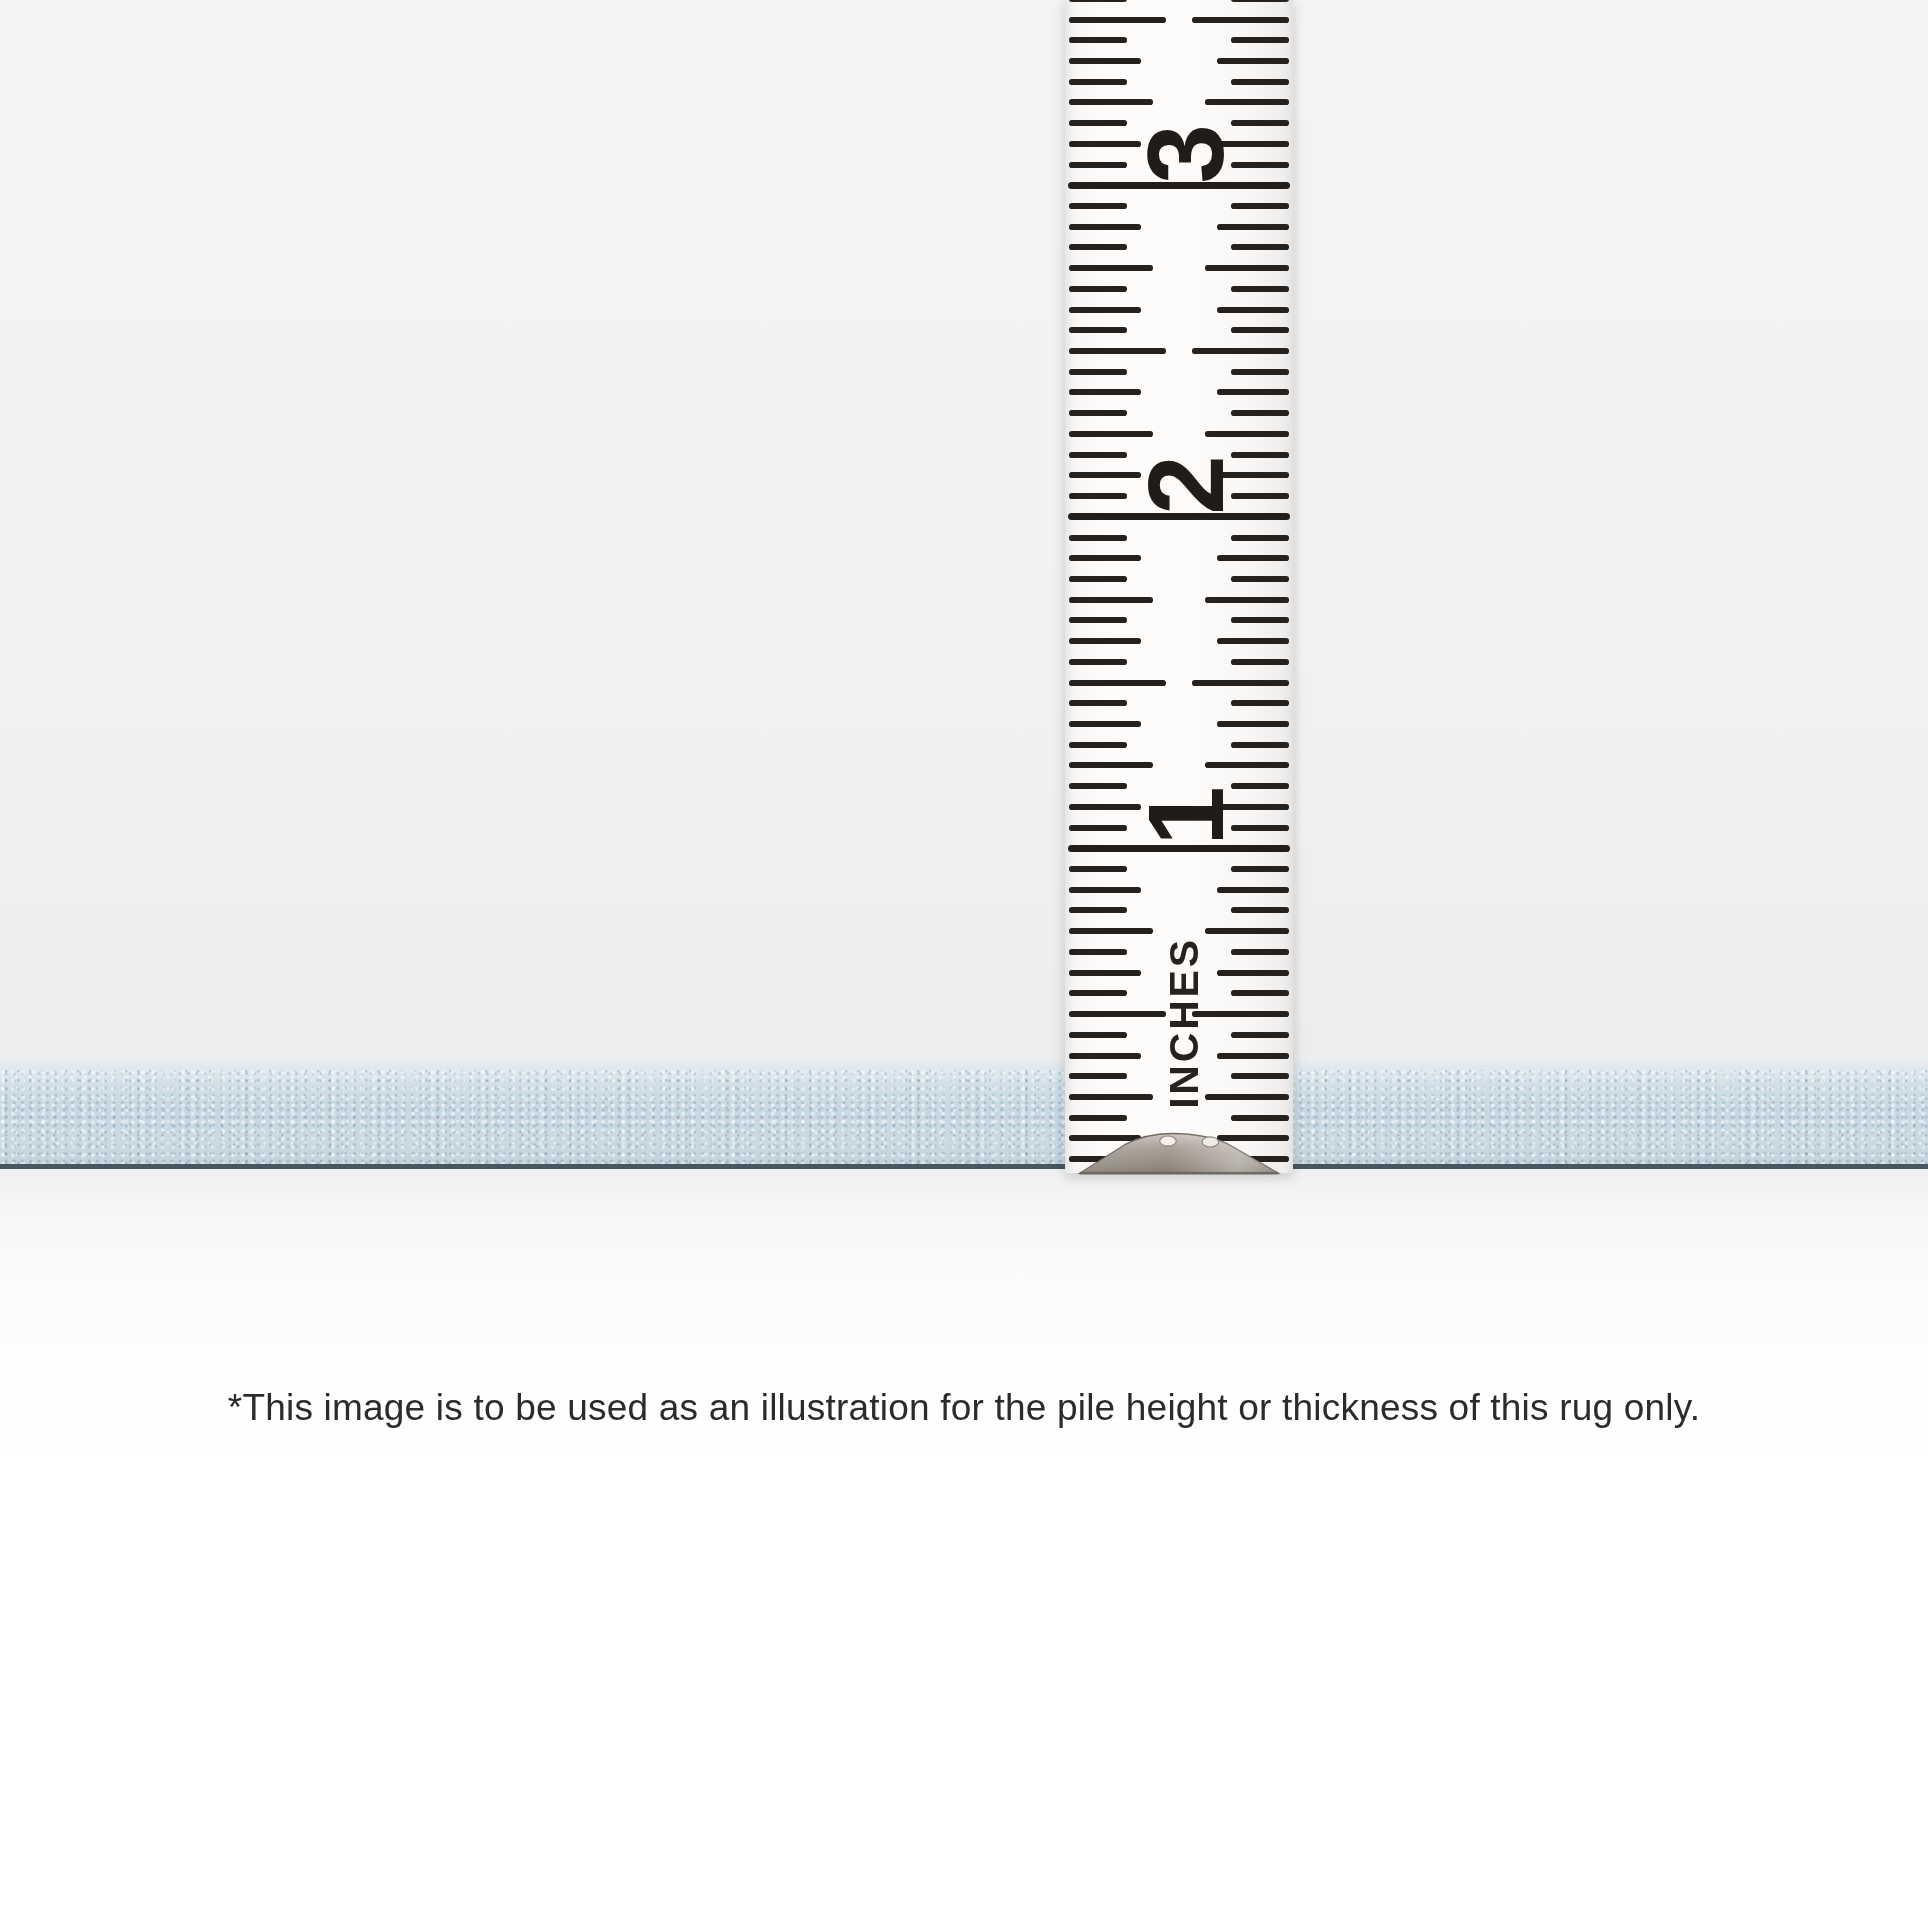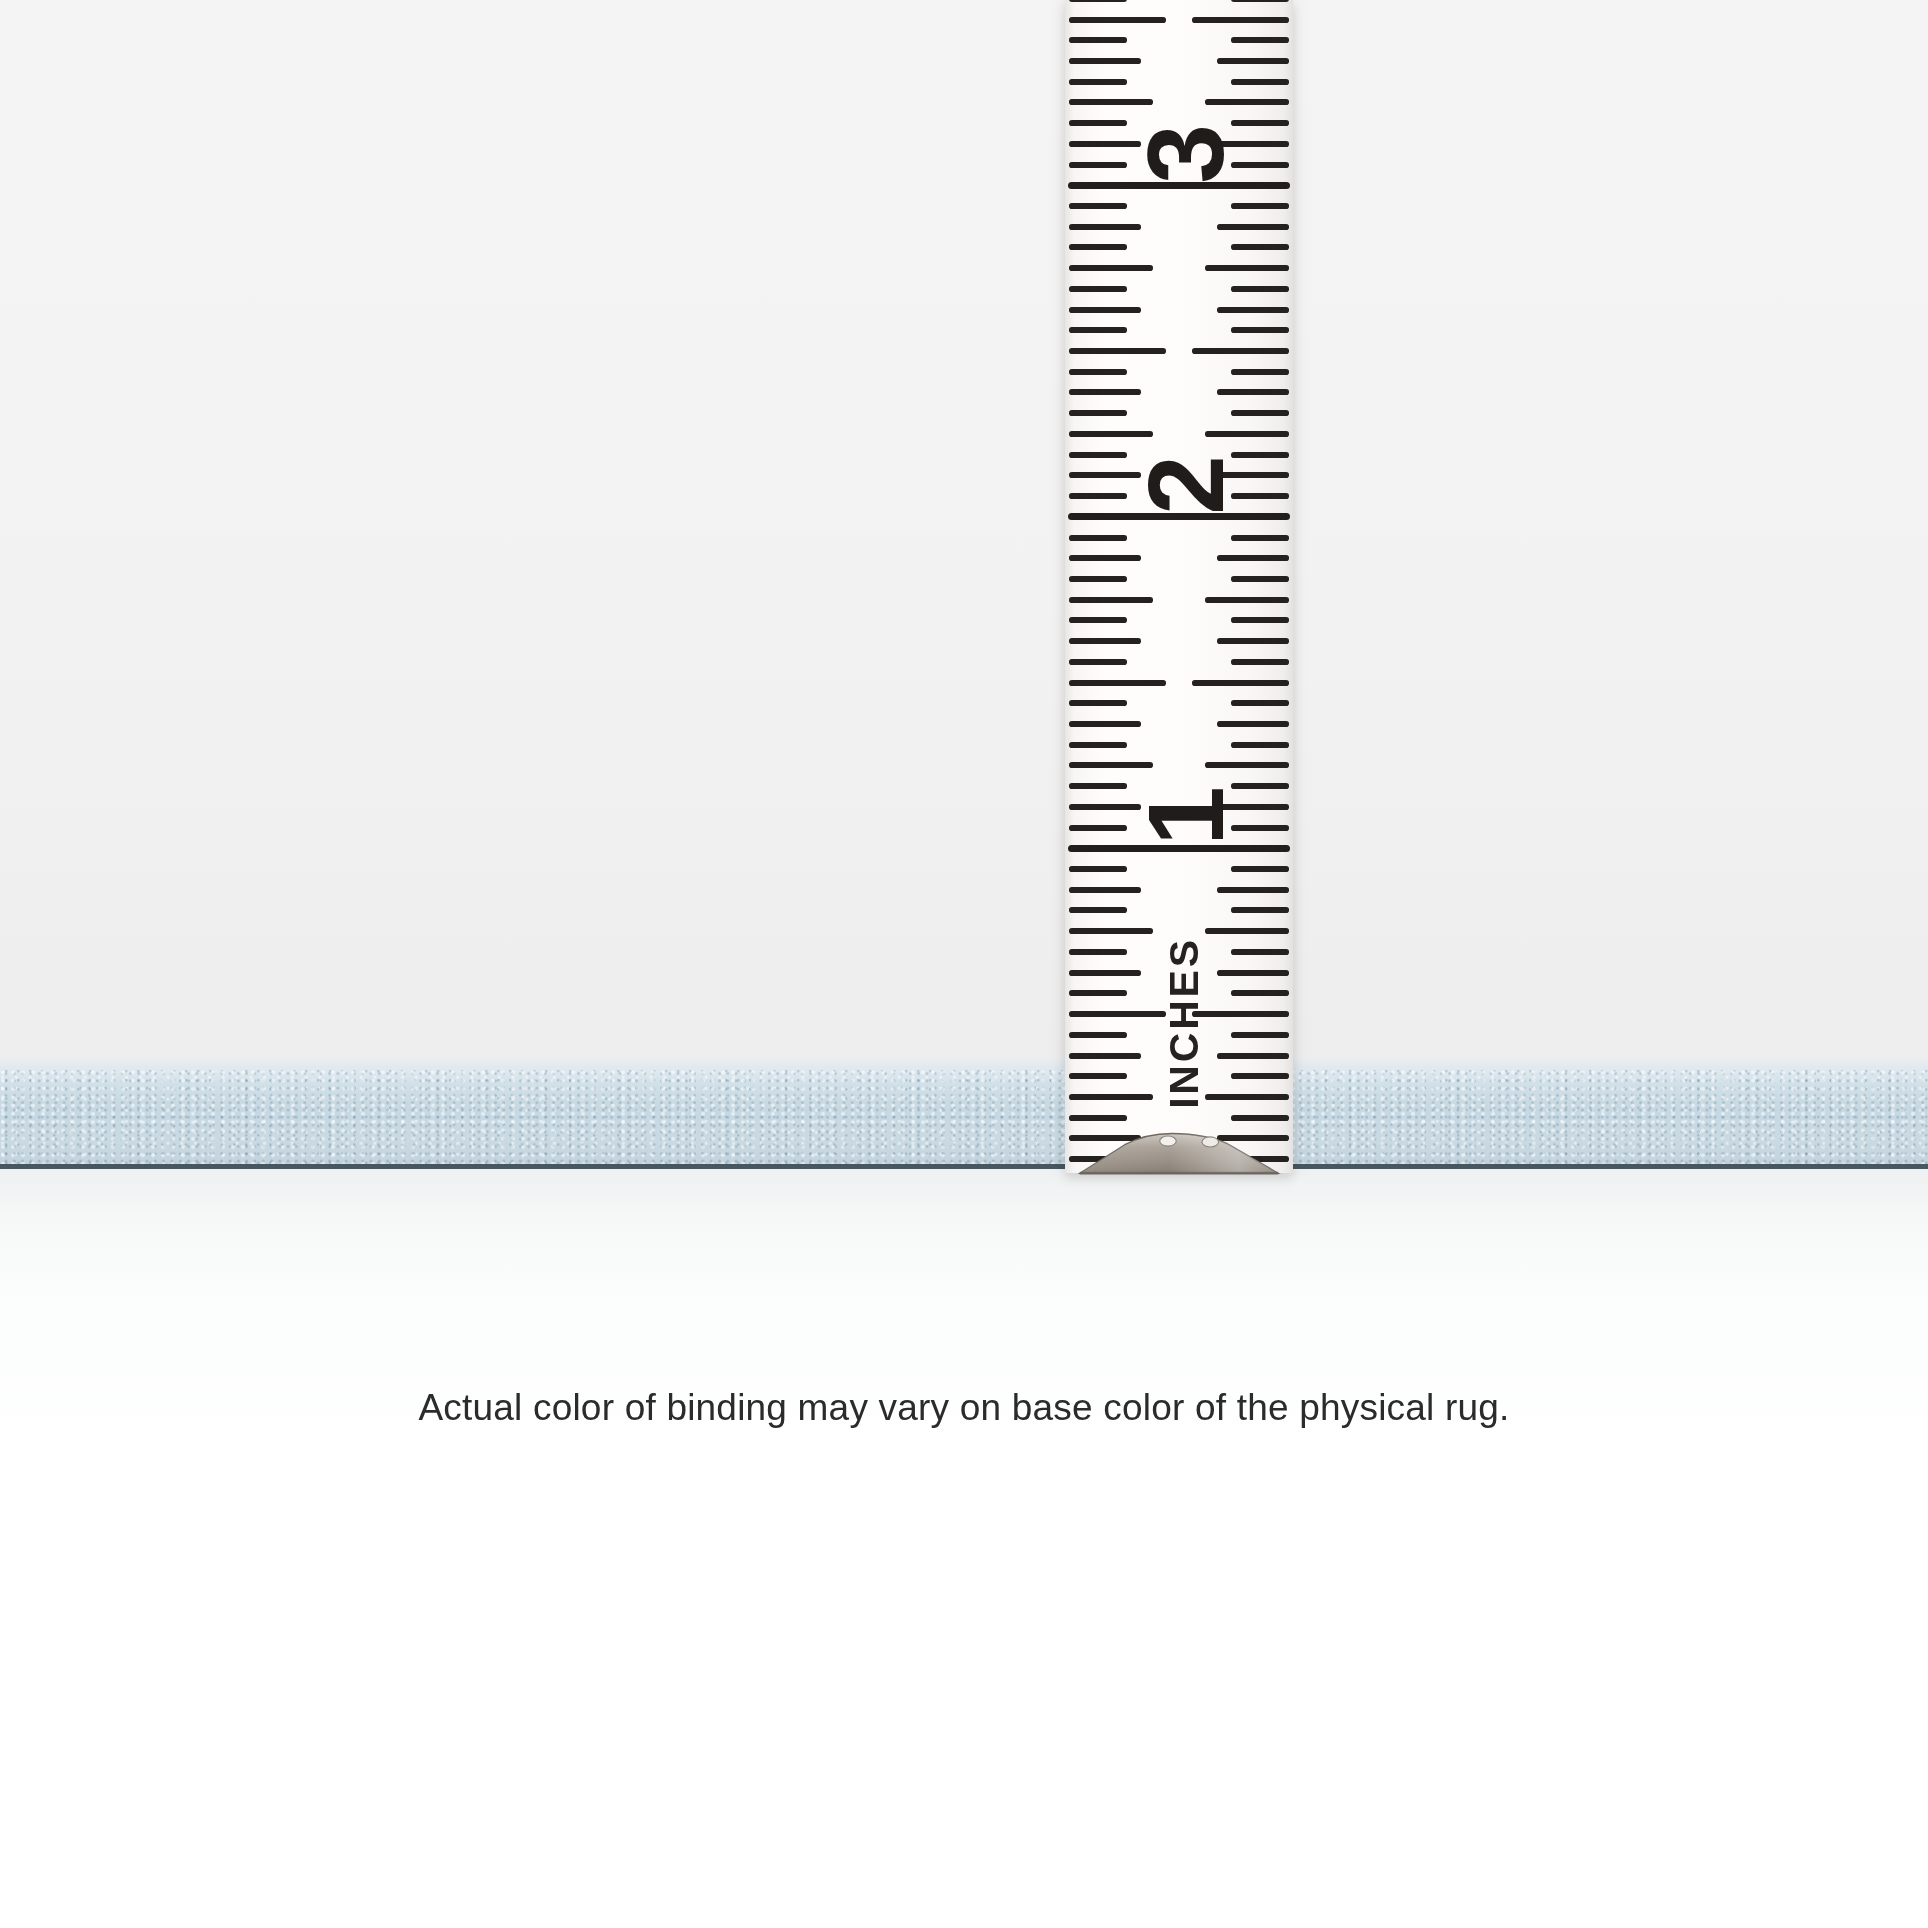--- a/index.html
+++ b/index.html
@@ -231,17 +231,17 @@
       </defs>
       <path d="M3 47 L52 16 Q78 2 112 4 Q150 6 169 18 L219 47 Z" fill="url(#metal)" stroke="#6e675e" stroke-width="1.5"></path>
       <path d="M3 47 L52 16 Q78 2 112 4 Q150 6 169 18 L219 47 Z" fill="url(#metalSheen)"></path>
       <ellipse cx="99" cy="12" rx="9" ry="5.5" fill="#f2efec" stroke="#8b847b" stroke-width="1.2"></ellipse>
       <ellipse cx="145" cy="13" rx="9" ry="5.5" fill="#eeebe7" stroke="#8b847b" stroke-width="1.2"></ellipse>
       <rect x="3" y="45.5" width="216" height="3" fill="#6b645c" opacity="0.8"></rect>
     </svg>
   </div>
 
   <div class="caption">
-    <span class="line">Actual color of binding may vary on base color of the physical rug.</span>
+    <span class="line">*This image is to be used as an illustration for the pile height or thickness of this rug only.</span>
   </div>
 
 </div>
 
 
 </body></html>

